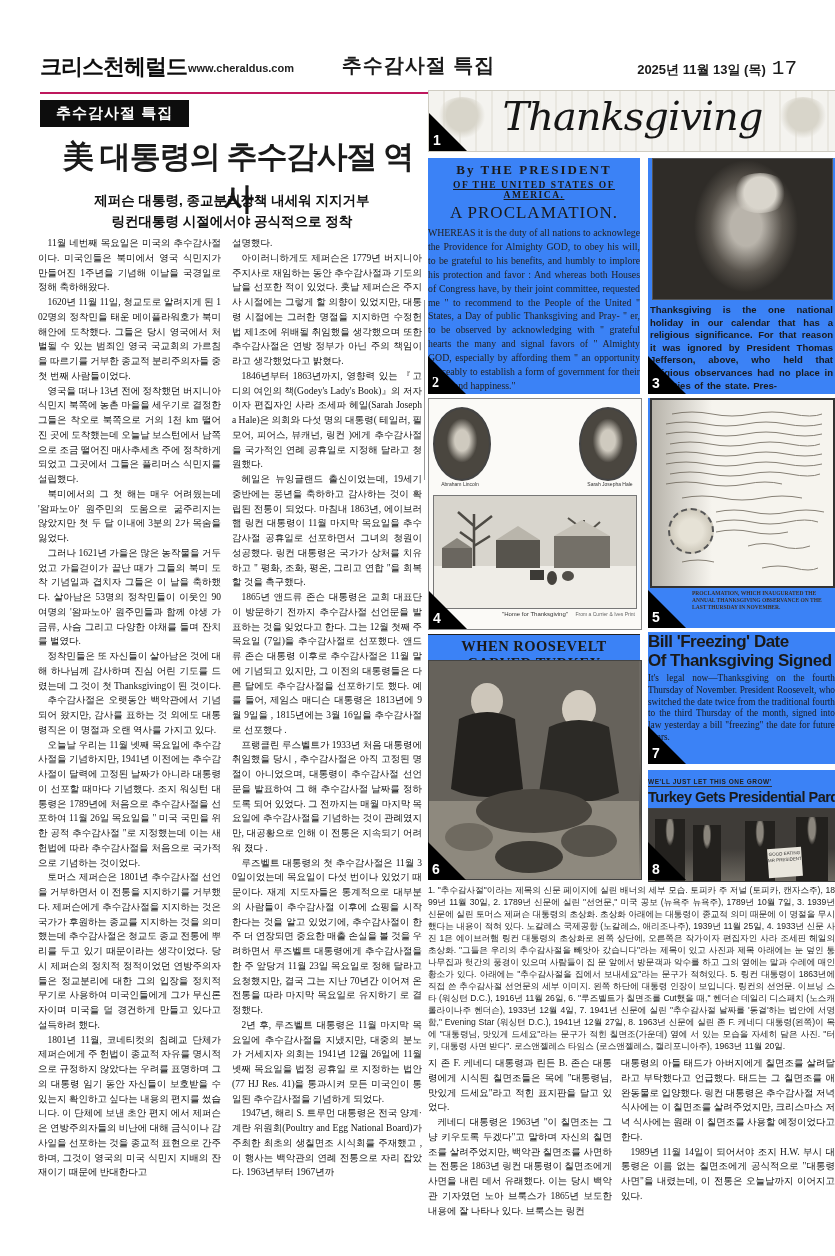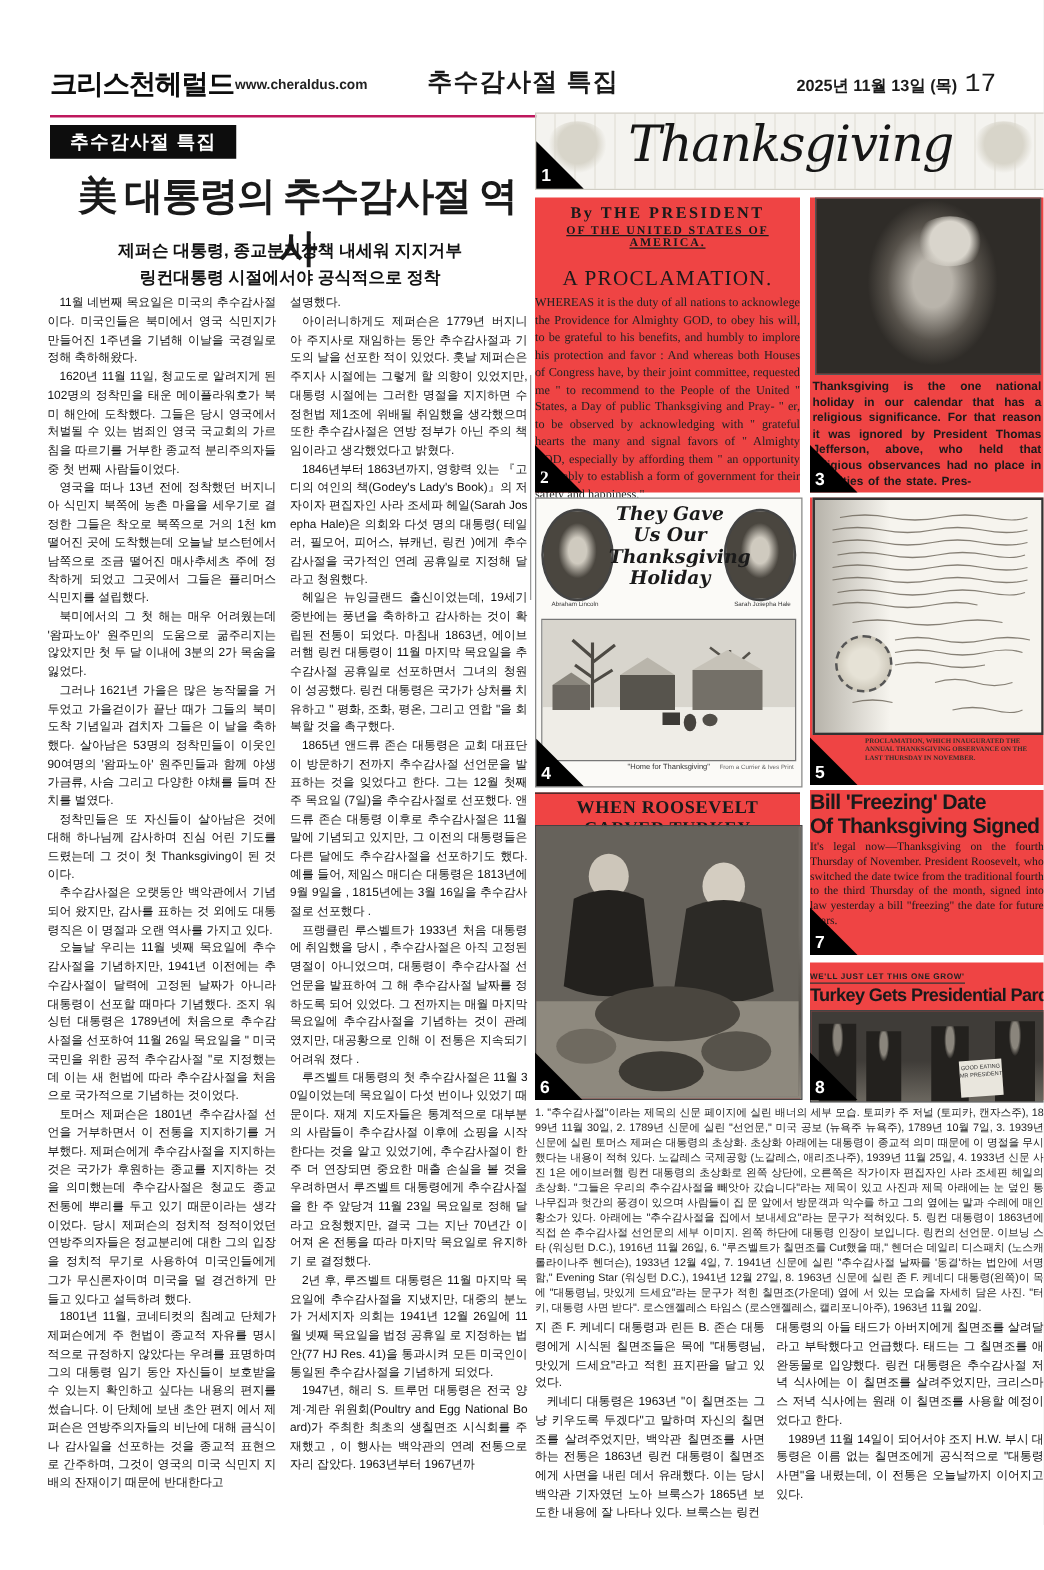--- a/index.html
+++ b/index.html
@@ -14,47 +14,47 @@
   .pagenum{font-family:Liberation Mono, monospace;font-size:21px;font-weight:normal;margin-left:6px;}
   
   .badge-black{position:absolute;left:40px;top:100px;background:#0d0d0d;color:#fff;font-size:15px;
                font-weight:bold;padding:4px 16px;letter-spacing:1px;}
   .main-title{position:absolute;left:52px;top:136px;width:372px;font-family:"Liberation Serif",serif;
               font-size:31px;font-weight:bold;letter-spacing:-1px;text-align:center;}
   .subtitle{position:absolute;left:40px;top:190px;width:384px;text-align:center;font-size:13.5px;
             font-weight:600;line-height:21px;color:#111;}
   
   .col{position:absolute;top:236px;font-size:9.5px;line-height:14.75px;text-align:justify;
-       word-break:break-all;color:#111;}
+       word-break:break-all;color:#111;font-family:Liberation Serif, serif;}
   .col p{margin:0;text-indent:1em;}
   #col1{left:38px;width:183px;height:1004px;}
   #col2{left:232px;width:190px;height:1004px;}
   .colbr{top:1056px;height:184px;}
   #col3{left:428px;width:184px;}
   #col4{left:621px;width:214px;}
   #col2 p:first-child,#col3 p:first-child,#col4 p:first-child{text-indent:0;}
   .vrule{position:absolute;left:424px;top:300px;width:1px;height:180px;background:#999;}
   
-  .fig{position:absolute;background:#ef4444;}
+  .fig{position:absolute;background:#3b82f6;}
   .numtri{position:absolute;left:0;bottom:0;width:0;height:0;border-left:38px solid #000;
           border-top:38px solid transparent;z-index:5;}
   .numtri span{position:absolute;left:-34px;bottom:3px;color:#fff;font-size:14px;font-weight:bold;}
   
   #fig1{left:428px;top:90px;width:407px;height:60px;
         background:repeating-linear-gradient(90deg,#f4f3ef 0 14px,#e9e7e0 14px 16px);
         border:1px solid #cfccc2;}
   .banner-text{position:absolute;left:0;right:0;top:2px;text-align:center;font-family:"DejaVu Serif",serif;
                font-style:italic;font-weight:normal;font-size:40px;letter-spacing:-1px;color:#161616;}
   .banner-sketch{position:absolute;top:6px;width:54px;height:46px;border-radius:50%;
                  background:radial-gradient(circle at 50% 40%,#d8d5ca 0 40%,transparent 60%);}
   
   #fig2{left:428px;top:158px;width:212px;height:236px;font-family:"Liberation Serif",serif;}
   .proc-h1{text-align:center;font-size:13px;letter-spacing:2px;font-weight:bold;margin-top:4px;}
   .proc-h2{text-align:center;font-size:9.5px;letter-spacing:1.5px;font-weight:bold;margin-top:2px;text-decoration:underline;}
-  .proc-h3{text-align:center;font-size:17px;letter-spacing:1px;margin-top:13px;}
+  .proc-h3{text-align:center;font-size:17px;letter-spacing:1px;margin-top:3px;}
   .proc-body{font-size:9.8px;line-height:13.9px;text-align:justify;margin-top:3px;color:#222;}
   
   #fig3{left:648px;top:158px;width:187px;height:236px;}
   .jeff-photo{position:absolute;left:4px;top:0;width:179px;height:140px;border:1px solid #555;
               background:radial-gradient(ellipse 52px 66px at 52% 48%,#b9b4ab 0 30%,#57524b 70%,#2f2c28 100%);}
   .jeff-hair{position:absolute;left:78px;top:14px;width:58px;height:40px;border-radius:50%;
              background:radial-gradient(circle,#d9d5cc 0 45%,transparent 70%);}
   .fig3-cap{position:absolute;left:2px;top:146px;width:183px;font-size:9.5px;font-weight:bold;
             line-height:12.6px;text-align:justify;word-spacing:1px;}
   
@@ -171,21 +171,20 @@
     </div>
     <div class="fig3-cap">Thanksgiving is the one national holiday in our calendar that has a religious significance. For that reason it was ignored by President Thomas Jefferson, above, who held that religious observances had no place in activities of the state. Pres-</div>
     <div class="numtri">
         <span>3</span>
       </div>
   </div>
 
   <div class="fig" id="fig4">
     <div class="oval" style="left:4px;top:8px;"></div>
     <div class="oval" style="right:4px;top:8px;"></div>
-    <div class="fig4-title">They Gave Us Our Thanksgiving Holiday</div>
     <div class="oval-label" style="left:1px;top:82px;">Abraham Lincoln</div>
     <div class="oval-label" style="right:1px;top:82px;">Sarah Josepha Hale</div>
     <div class="winter">
       <svg width="202" height="112" viewBox="0 0 202 112">
         <rect x="0" y="0" width="202" height="70" fill="#d8d5cd"></rect>
         <rect x="0" y="70" width="202" height="42" fill="#efede7"></rect>
         <path d="M40 70 L40 18 M40 30 L24 16 M40 34 L58 20 M40 46 L26 36 M40 50 L56 40" stroke="#4d4a44" stroke-width="2.5" fill="none"></path>
         <path d="M150 70 L150 24 M150 34 L134 22 M150 40 L166 26" stroke="#55524b" stroke-width="2" fill="none"></path>
         <rect x="8" y="52" width="30" height="20" fill="#6a665f"></rect>
         <polygon points="8,52 23,42 38,52" fill="#8a867d"></polygon>

